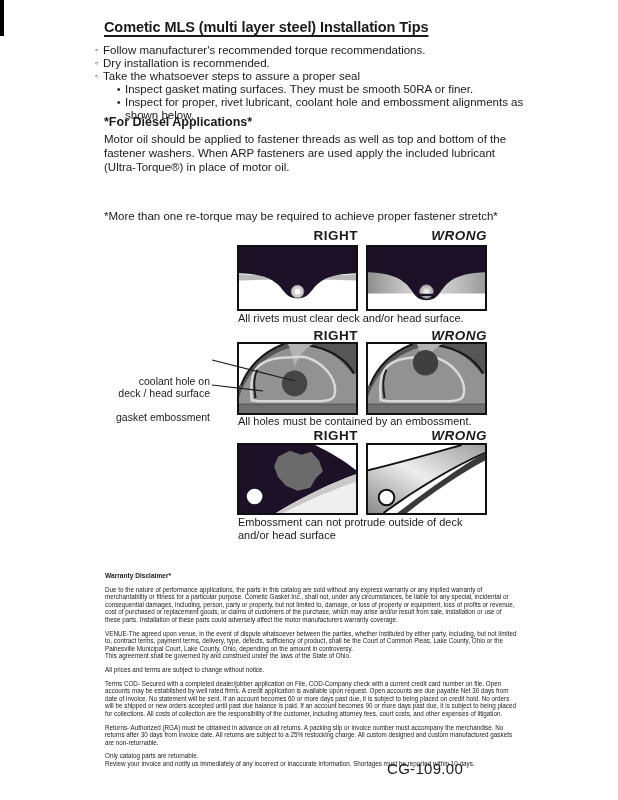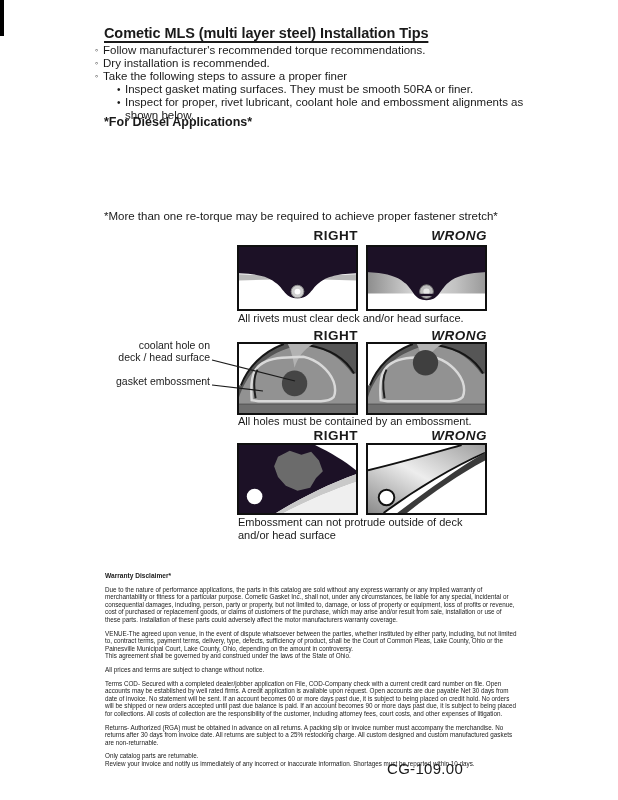--- a/index.html
+++ b/index.html
@@ -1,20 +1,20 @@
 <!DOCTYPE html>
 <html><head>
 <meta charset="utf-8">
 <style>
   html,body{margin:0;padding:0;background:#ffffff;}
   .page{position:relative;width:618px;height:800px;background:#ffffff;overflow:hidden;
         font-family:"Liberation Sans", sans-serif;color:#1a1a1a;}
   .edge-mark{position:absolute;left:0;top:2;width:4px;height:36px;background:#000;}
 
-  .title{position:absolute;left:104px;top:25px;font-size:14.5px;font-weight:bold;letter-spacing:-0.1px;
+  .title{position:absolute;left:104px;top:19px;font-size:14.5px;font-weight:bold;letter-spacing:-0.1px;
          text-decoration:underline;text-decoration-thickness:1.5px;text-underline-offset:3px;}
 
   .tips{position:absolute;left:95px;top:44px;font-size:11.5px;line-height:13px;width:440px;}
   .tip{display:flex;}
   .tip .marker{width:8px;flex:0 0 8px;font-size:9px;line-height:13px;}
   .tip.lvl2{padding-left:22px;}
   .tip.lvl2 .marker{font-size:10px;}
 
   .diesel-heading{position:absolute;left:104px;top:115px;font-size:12.5px;font-weight:bold;}
   .body-para{position:absolute;left:104px;width:418px;font-size:11.5px;line-height:14px;margin:0;}
@@ -30,21 +30,21 @@
   .d3{top:443px;height:72px;}
   .col-left{left:237px;}
   .col-right{left:366px;font-style:italic;}
   .lab1{top:228px;} .lab2{top:328px;} .lab3{top:428px;}
 
   .caption{position:absolute;left:238px;font-size:11px;line-height:13px;margin:0;}
   .cap1{top:312px;}
   .cap2{top:415px;width:250px;}
   .cap3{top:516px;width:250px;}
 
-  .callout{position:absolute;left:96px;width:114px;text-align:right;font-size:10.5px;line-height:11.5px;}
+  .callout{position:absolute;left:96px;width:114px;text-align:right;font-size:10.5px;line-height:11.5px;margin-top:36px;}
   .co1{top:340px;}
   .co2{top:376px;}
   .leaders{position:absolute;left:210px;top:352px;width:92px;height:42px;pointer-events:none;z-index:5;}
 
   .pre{white-space:pre-line;}
 
   .legal{position:absolute;left:105px;top:572px;width:412px;font-size:6.3px;line-height:7.6px;}
   .legal-heading{font-weight:bold;font-size:6.6px;margin:0 0 6px 0;}
   .legal p{margin:0 0 6px 0;}
 
@@ -63,33 +63,34 @@
     <div class="tip lvl1">
       <span class="marker">◦</span>
       <span>Follow manufacturer's recommended torque recommendations.</span>
     </div>
     <div class="tip lvl1">
       <span class="marker">◦</span>
       <span>Dry installation is recommended.</span>
     </div>
     <div class="tip lvl1">
       <span class="marker">◦</span>
-      <span>Take the following steps to assure a proper finer</span>
+      <span>Take the whatsoever steps to assure a proper seal</span>
     </div>
     <div class="tip lvl2">
       <span class="marker">•</span>
       <span>Inspect gasket mating surfaces.  They must be smooth 50RA or finer.</span>
     </div>
     <div class="tip lvl2">
       <span class="marker">•</span>
       <span>Inspect for proper, rivet lubricant, coolant hole and embossment alignments as shown below.</span>
     </div>
   </div>
 
   <div class="diesel-heading">*For Diesel Applications*</div>
+  <p class="body-para p1">Motor oil should be applied to fastener threads as well as top and bottom of the fastener washers. When ARP fasteners are used apply the included lubricant (Ultra-Torque®) in place of motor oil.</p>
   <p class="body-para note">*More than one re-torque may be required to achieve proper fastener stretch*</p>
 
   <div class="rw-label lab1 col-left">RIGHT</div>
   <div class="rw-label lab1 col-right">WRONG</div>
 
   <div class="panel d1 col-left">
     <svg viewBox="0 0 120 64" preserveAspectRatio="none">
       <rect width="120" height="64" fill="#ffffff"></rect>
       <path d="M0,28 L40,30 L34,33.5 L0,34.5 Z" fill="#b9b9b9"></path>
       <path d="M120,28 L80,30 L86,33.5 L120,34.5 Z" fill="#b9b9b9"></path>

